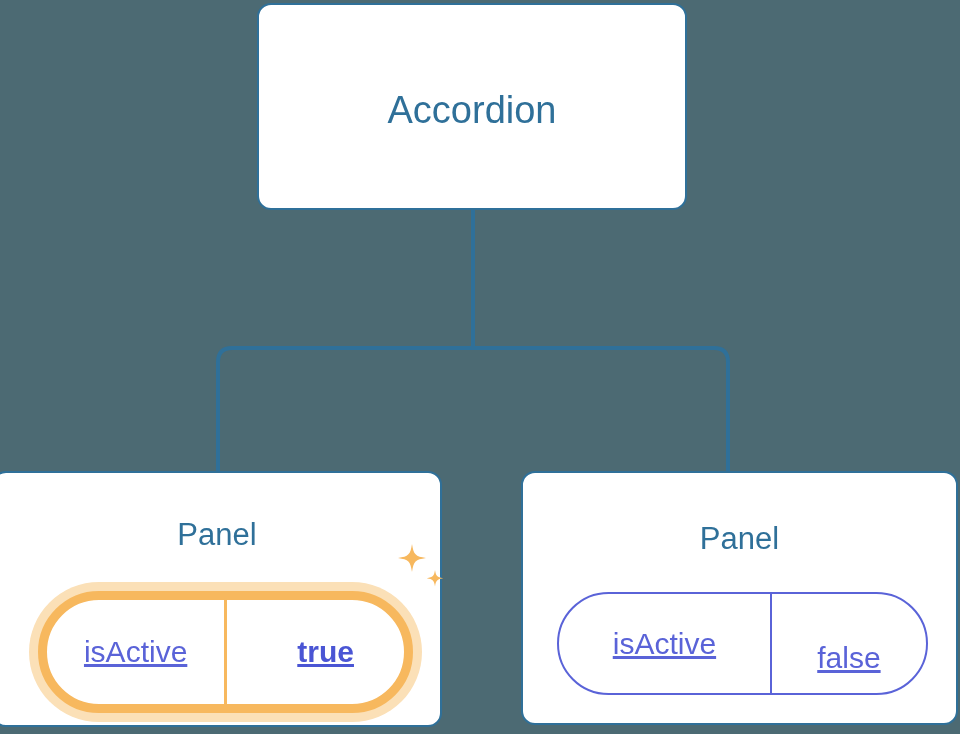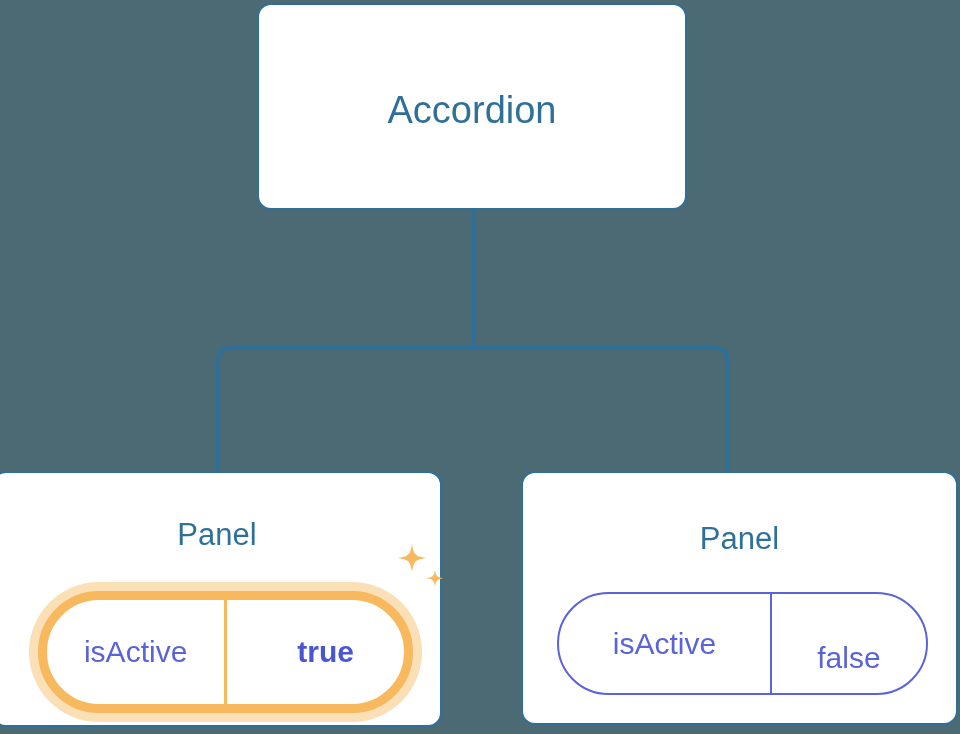--- a/index.html
+++ b/index.html
@@ -85,20 +85,21 @@
     align-items: stretch;
     box-sizing: border-box;
     background: #ffffff;
   }
   .pill-key, .pill-val {
     display: flex;
     align-items: center;
     justify-content: center;
     box-sizing: border-box;
     white-space: nowrap;
+    text-decoration: underline;
   }
 
   
   .pill-plain {
     border: 2px solid #5a63d8;
     border-radius: 999px;
   }
   .pill-plain .pill-key {
     color: #5a63d8;
     font-size: 30px;

